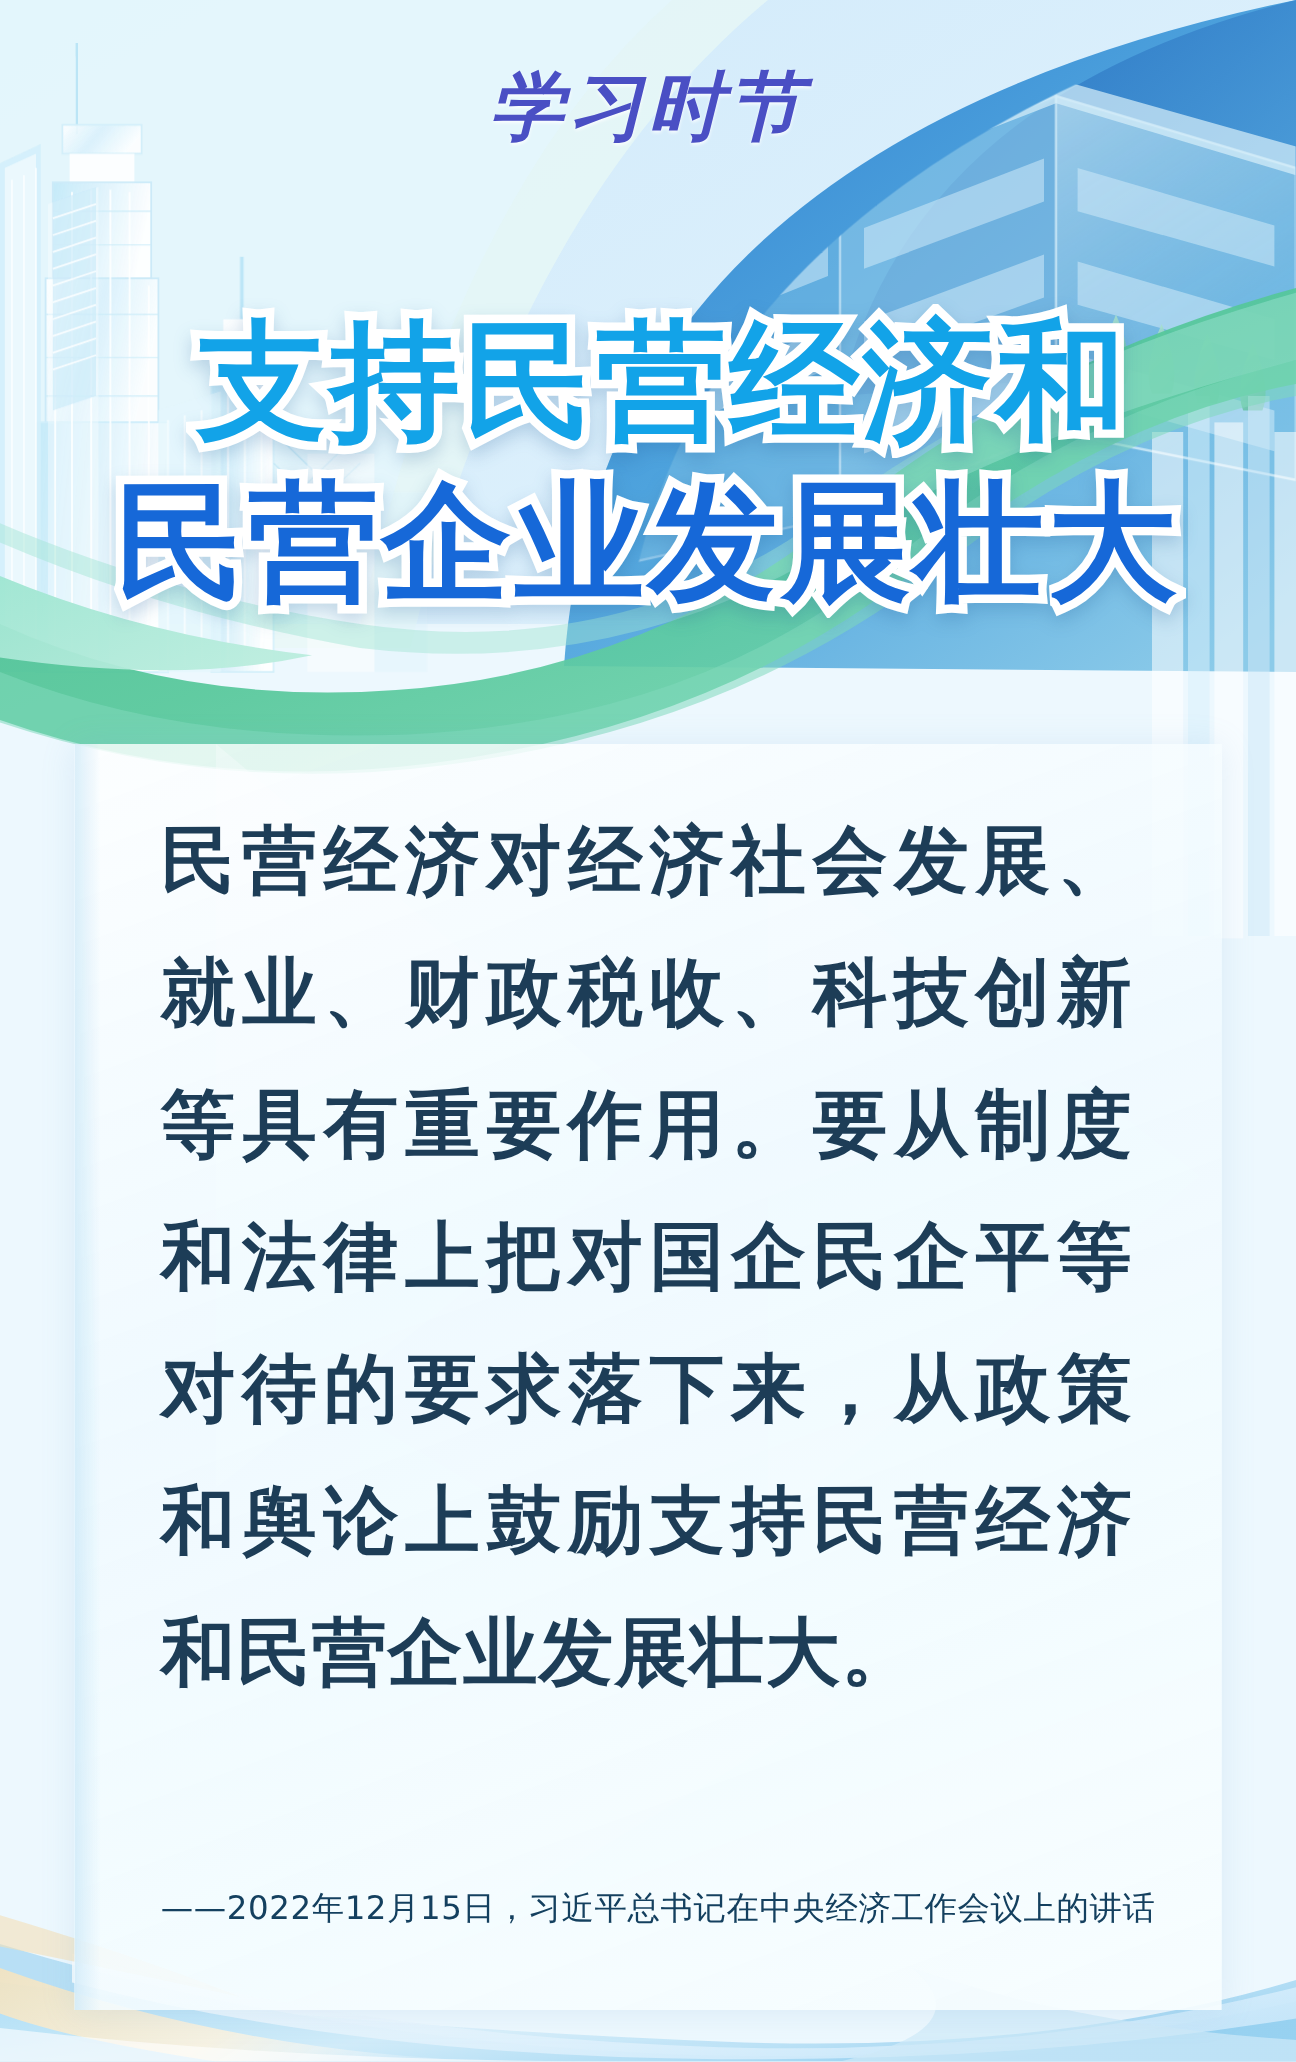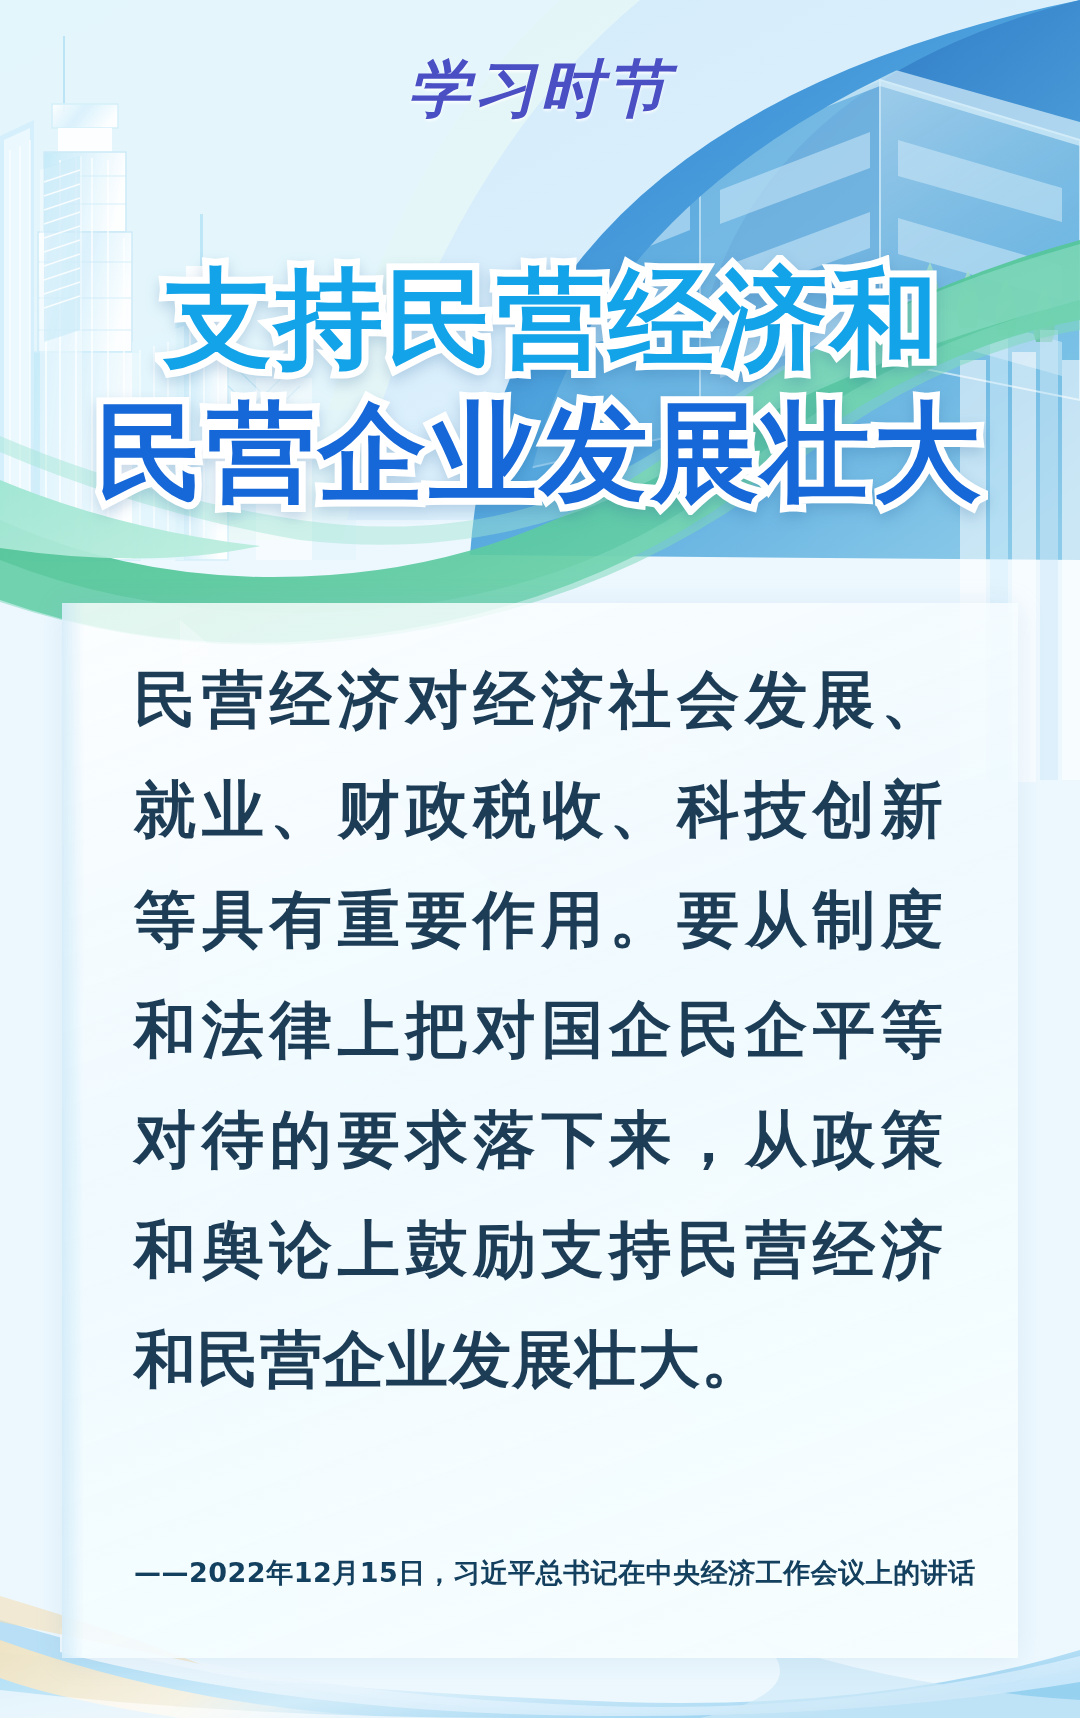--- a/index.html
+++ b/index.html
@@ -54,21 +54,21 @@
     -webkit-text-stroke:14px #ffffff;
     paint-order:stroke fill;
     filter:drop-shadow(0 6px 7px rgba(30,90,150,.22));
   }
   #headline .hl-1 { color:#12a3e8;margin-left:25px; }
   #headline .hl-2 { color:#1668d8; margin-top:20px; }
 
   
   #content-card {
     position:absolute;
-    left:62px; top:603px;
+    left:62px; top:620px;
     width:956px; height:1055px;
     background:linear-gradient(160deg,rgba(255,255,255,.80) 0%,rgba(240,250,255,.86) 40%,rgba(247,253,255,.92) 100%);
     box-shadow:0 2px 26px rgba(120,170,210,.16);
     z-index:35;
     overflow:hidden;
   }
   #content-card::before{
     content:"";
     position:absolute; left:0; top:0; bottom:0; width:22px;
     background:linear-gradient(90deg,rgba(190,225,245,.55),rgba(255,255,255,0));
@@ -85,21 +85,21 @@
     letter-spacing:1px;
     font-family:"DejaVu Sans","Liberation Sans",sans-serif;
     text-align:justify;
   }
   #attribution {
     position:absolute;
     left:72px; top:952px;
     width:820px;
     color:#14405f;
     font-size:27px;
-    font-weight:bold;
+    font-weight:normal;
     letter-spacing:.5px;
     white-space:nowrap;
     font-family:"DejaVu Sans","Liberation Sans",sans-serif;
   }
 </style>
 </head>
 <body>
 
 <div id="poster">
 

